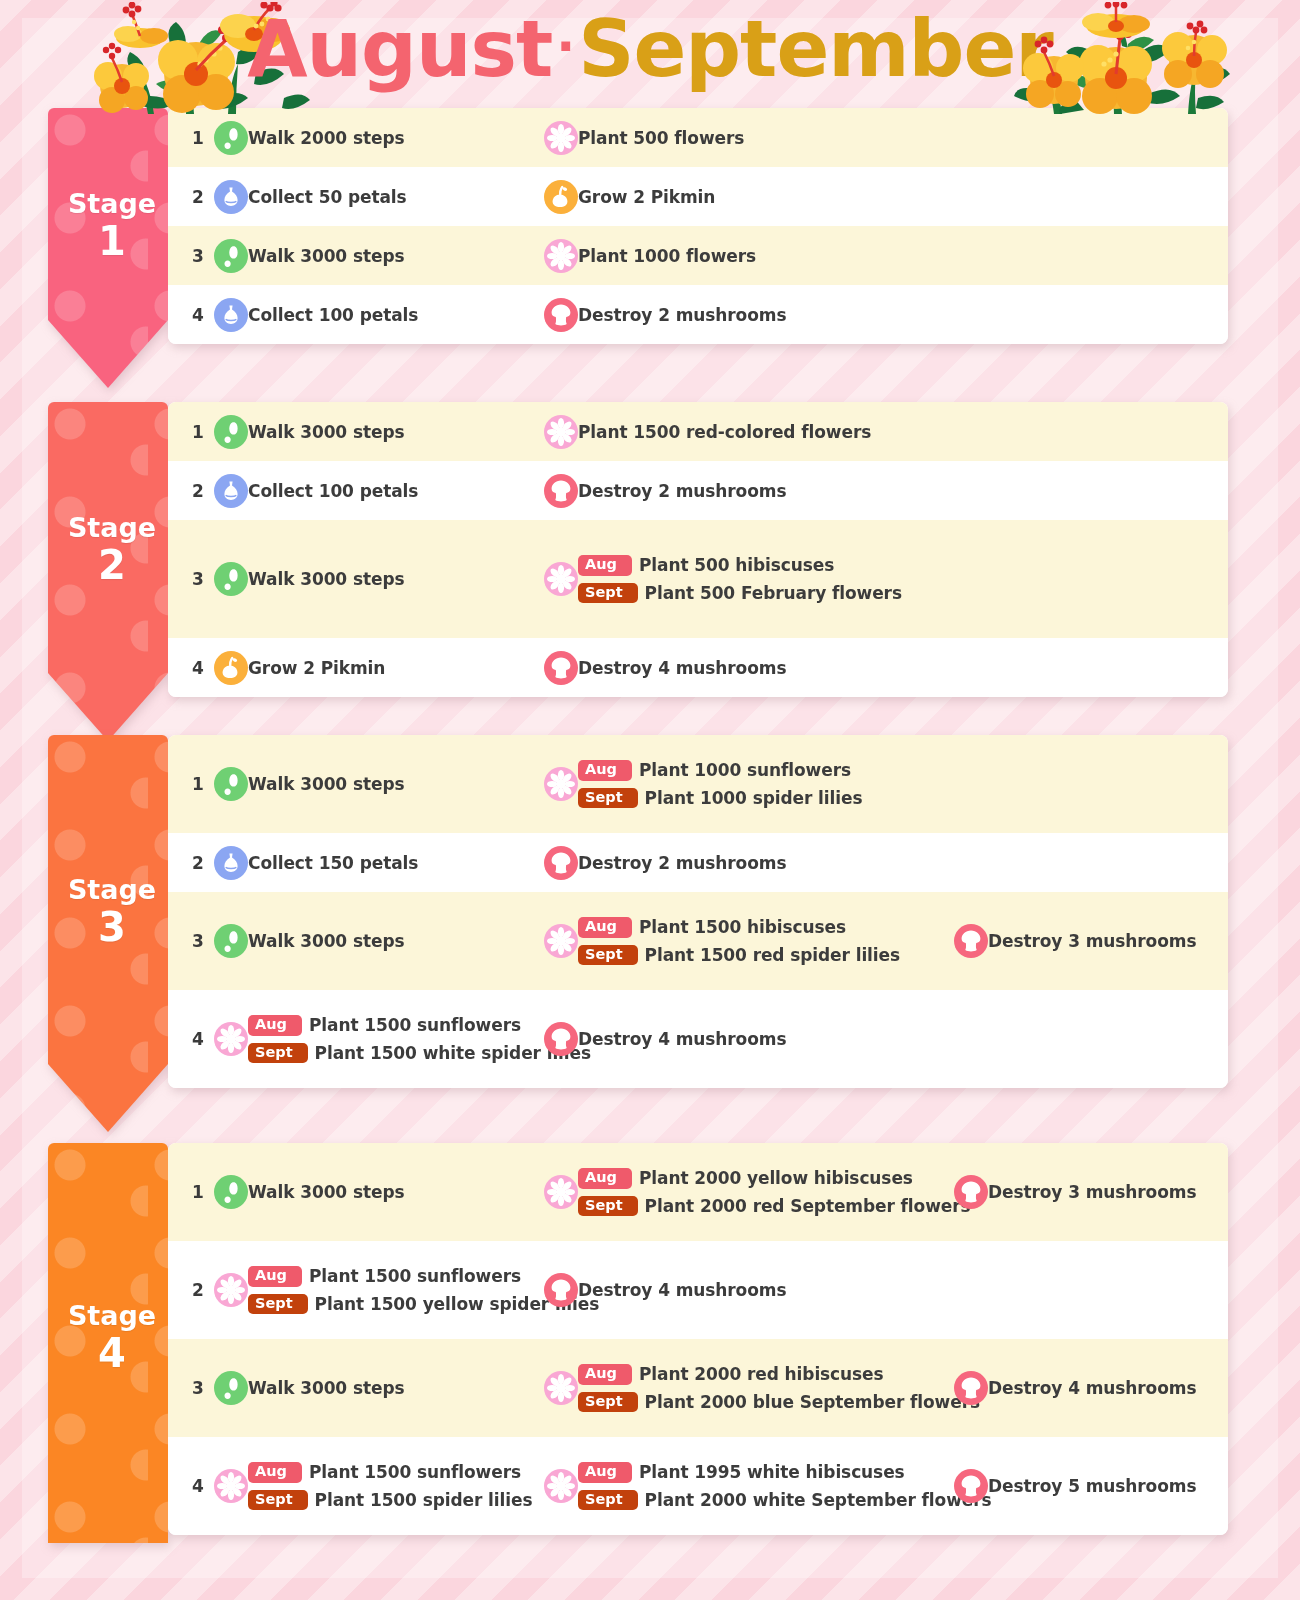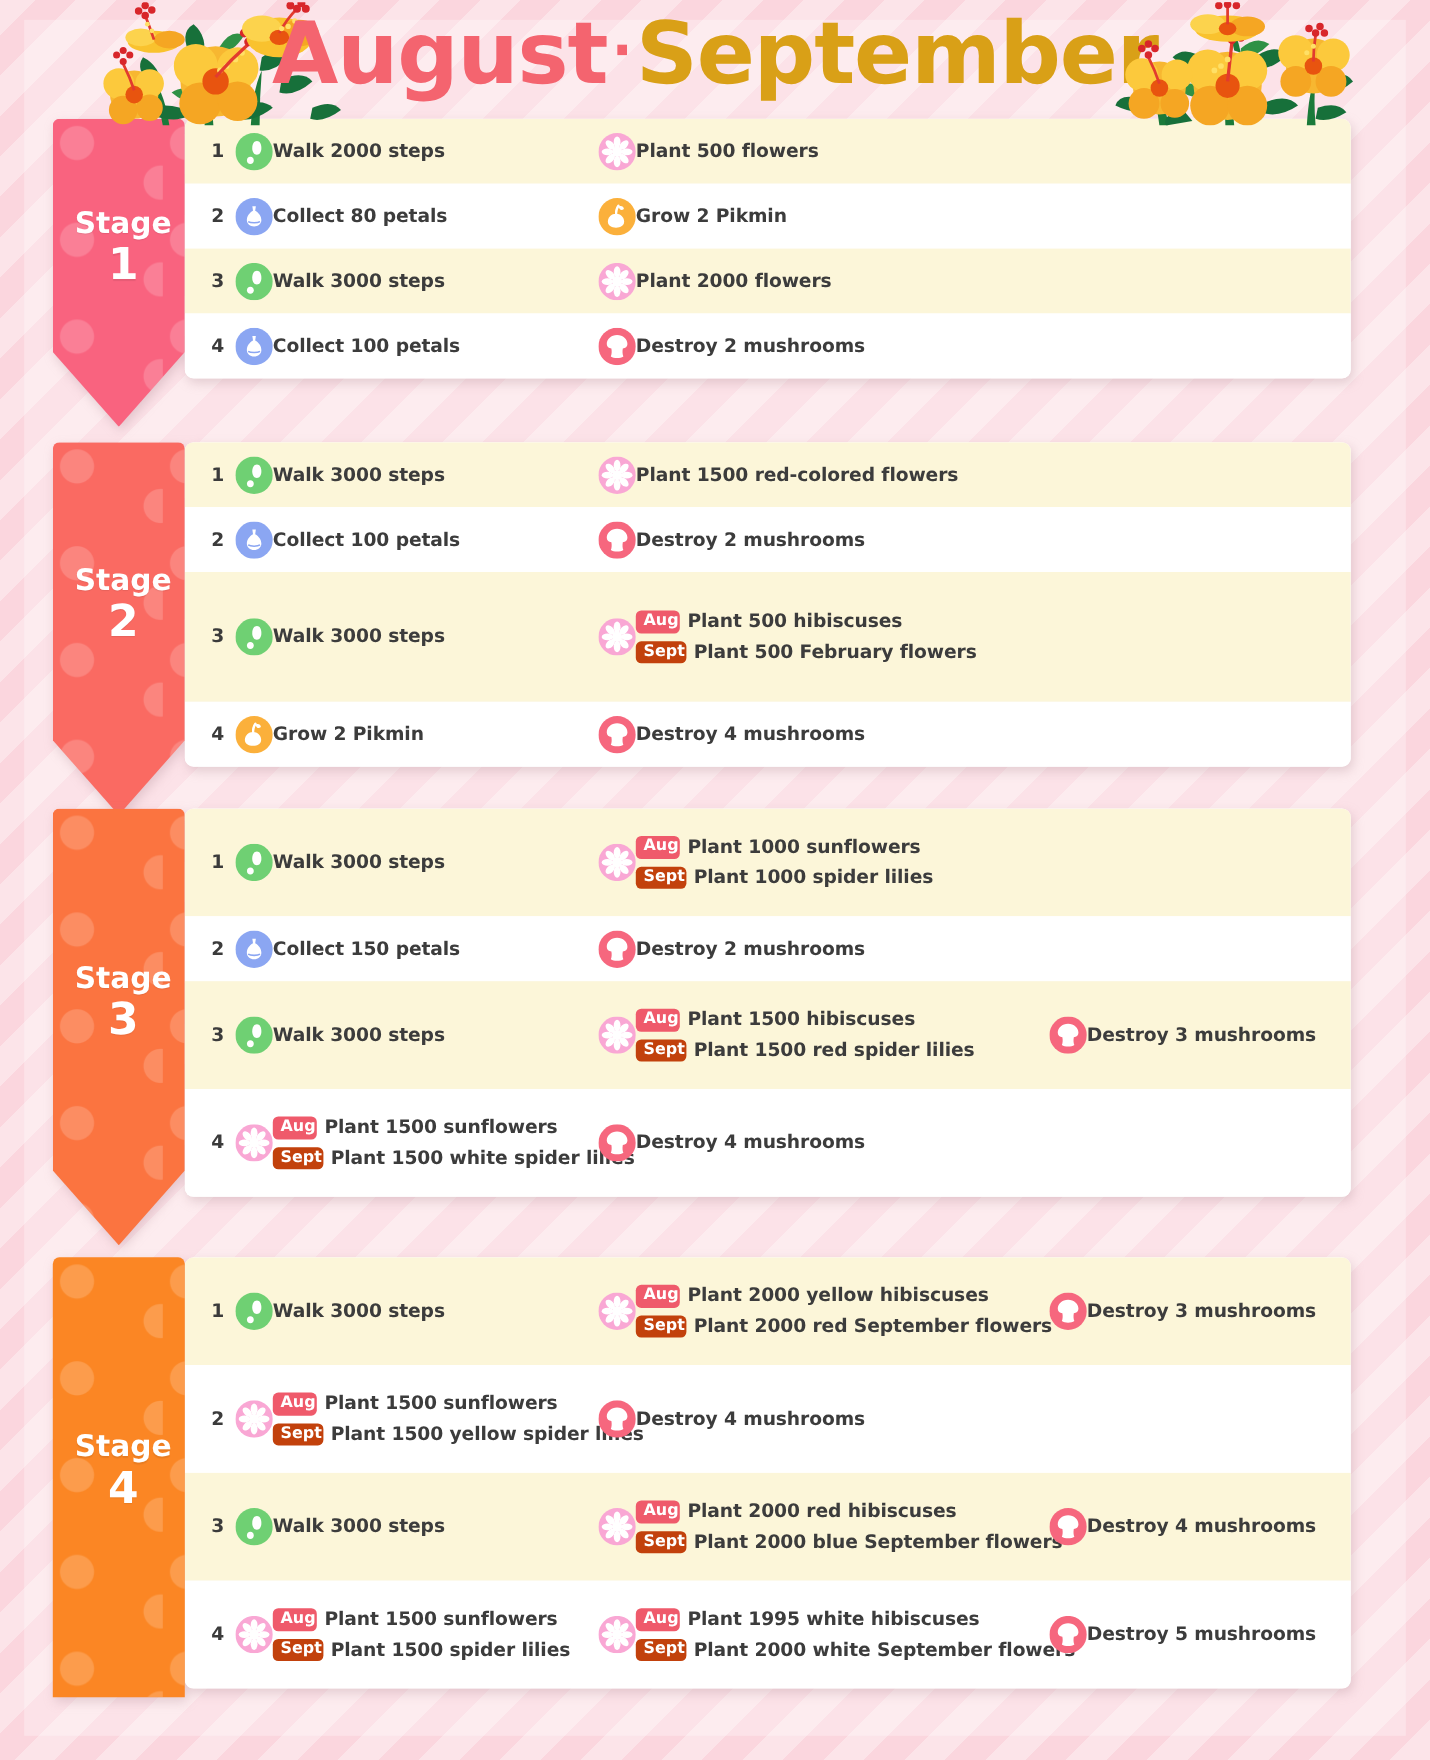--- a/index.html
+++ b/index.html
@@ -130,21 +130,21 @@
   }
 
   
   .badge {
     display: inline-block;
     color: #fff;
     font-size: 14.5px;
     font-weight: 800;
     font-family: "DejaVu Sans", sans-serif;
     border-radius: 5px;
-    padding: 2px 1px 3px 7px;
+    padding: 2px 15px 3px 7px;
     line-height: 1.1;
     flex: 0 0 auto;
   }
   .badge.aug  { background: #ef5a6b; }
   .badge.sept { background: #c2410c; }
 
   
   .icon { width: 34px; height: 34px; flex: 0 0 auto; display:block; }
 </style>
 </head>
@@ -399,21 +399,21 @@
         <div class="col-num">2</div>
         <div class="col-a">
       <div class="task">
         <svg class="icon" viewBox="0 0 34 34">
         <circle cx="17" cy="17" r="17" fill="#8ba6f2"></circle>
         <path d="M15.4 7.4h3.2l-.6 4.2c3.4 1.9 5.6 5.1 5.6 8.5 0 3.6-3 5.9-6.6 5.9s-6.6-2.3-6.6-5.9c0-3.4 2.2-6.6 5.6-8.5z" fill="#fff"></path>
         <path d="M11.6 21.4c2.2 1.5 8.6 1.5 10.8 0" stroke="#8ba6f2" stroke-width="1.4" fill="none"></path>
       </svg>
         <div class="task-lines">
                 <div class="task-line">
-                  <span class="task-text">Collect 80 petals</span>
+                  <span class="task-text">Collect 50 petals</span>
                 </div>
               </div>
       </div>
     </div>
         <div class="col-b">
       <div class="task">
         <svg class="icon" viewBox="0 0 34 34">
         <circle cx="17" cy="17" r="17" fill="#fbb03b"></circle>
         <path d="M16 14.4c4 0 7.4 3.2 7.4 7 0 3.6-3.2 5.6-7.4 5.6-4.2 0-7.4-2-7.4-5.6 0-3.8 3.4-7 7.4-7z" fill="#fff"></path>
         <path d="M16.2 15.6c-.4-3.6.6-6.6 2-8.6" stroke="#fff" stroke-width="2.2" fill="none" stroke-linecap="round"></path>
@@ -455,21 +455,21 @@
           <ellipse cx="25.8" cy="17" rx="5.2" ry="3.1"></ellipse>
           <ellipse cx="10.8" cy="10.8" rx="3.1" ry="5.2" transform="rotate(-45 10.8 10.8)"></ellipse>
           <ellipse cx="23.2" cy="23.2" rx="3.1" ry="5.2" transform="rotate(-45 23.2 23.2)"></ellipse>
           <ellipse cx="23.2" cy="10.8" rx="3.1" ry="5.2" transform="rotate(45 23.2 10.8)"></ellipse>
           <ellipse cx="10.8" cy="23.2" rx="3.1" ry="5.2" transform="rotate(45 10.8 23.2)"></ellipse>
           <circle cx="17" cy="17" r="4.6"></circle>
         </g>
       </svg>
         <div class="task-lines">
                 <div class="task-line">
-                  <span class="task-text">Plant 2000 flowers</span>
+                  <span class="task-text">Plant 1000 flowers</span>
                 </div>
               </div>
       </div>
     </div>
         <div class="col-c"></div>
       </div>
         <div class="row plain" style="height:59px">
         <div class="col-num">4</div>
         <div class="col-a">
       <div class="task">

